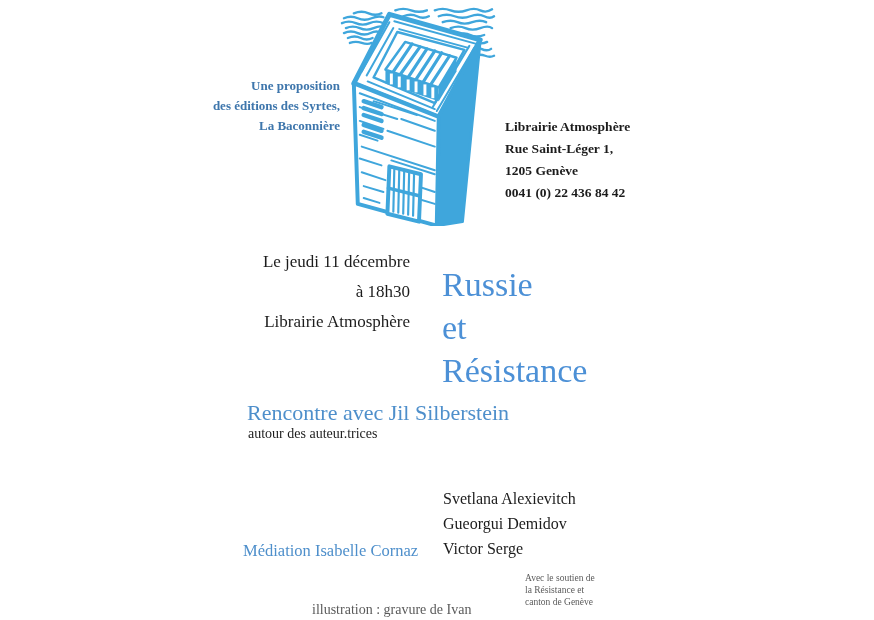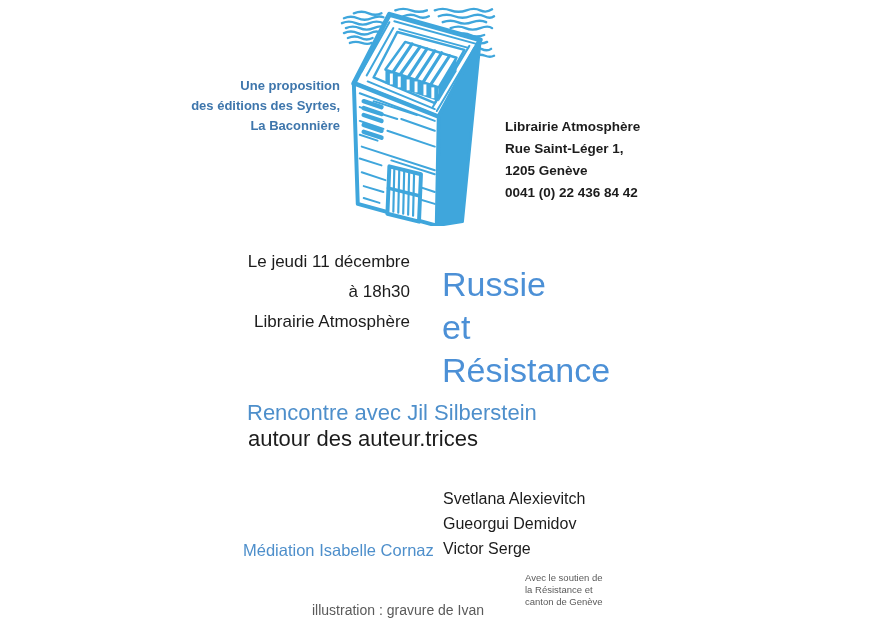--- a/index.html
+++ b/index.html
@@ -6,34 +6,34 @@
     --illustration-blue:#3FA6DC;
     --title-blue:#4C90D6;
     --steel-blue:#3E76AC;
     --body-blue:#4E8FCB;
     --text-black:#1c1c1c;
     --muted-gray:#5a5a5a;
   }
   html,body{margin:0;padding:0;background:#fff;}
   body{width:874px;height:620px;overflow:hidden;}
   .page{position:relative;width:874px;height:620px;background:#ffffff;
-        font-family:Liberation Sans, sans-serif;}
+        font-family:Liberation Serif, serif;}
   .abs{position:absolute;}
 
   .proposition{right:534px;top:76px;text-align:right;color:var(--steel-blue);
                font-weight:700;font-size:13px;line-height:20px;white-space:nowrap;}
   .illu{left:340px;top:4px;width:158px;height:222px;color:var(--illustration-blue);}
   .address{left:505px;top:116px;color:var(--text-black);font-weight:700;
            font-size:13.5px;line-height:22px;white-space:nowrap;}
   .event{right:464px;top:247px;text-align:right;color:var(--text-black);
          font-size:17px;line-height:30px;white-space:nowrap;}
   .title{left:442px;top:263px;color:var(--title-blue);font-size:34px;
          line-height:43px;white-space:nowrap;}
   .rencontre{left:247px;top:400px;color:var(--body-blue);font-size:22px;white-space:nowrap;}
-  .autour{left:248px;top:426px;color:var(--text-black);font-size:22px;white-space:nowrap;}
+  .autour{left:248px;top:426px;color:var(--text-black);font-size:14px;white-space:nowrap;}
   .authors{left:443px;top:470px;color:var(--text-black);font-size:16px;
            line-height:25px;white-space:nowrap;margin-top:16px;}
   .mediation{left:243px;top:541px;color:var(--body-blue);font-size:16.5px;white-space:nowrap;}
   .support{left:525px;top:572px;color:var(--muted-gray);font-size:9.5px;
            line-height:12px;white-space:nowrap;}
   .credit{left:312px;top:602px;color:var(--muted-gray);font-size:14px;white-space:nowrap;}
   svg *{vector-effect:none;}
 </style>
 </head>
 <body>

